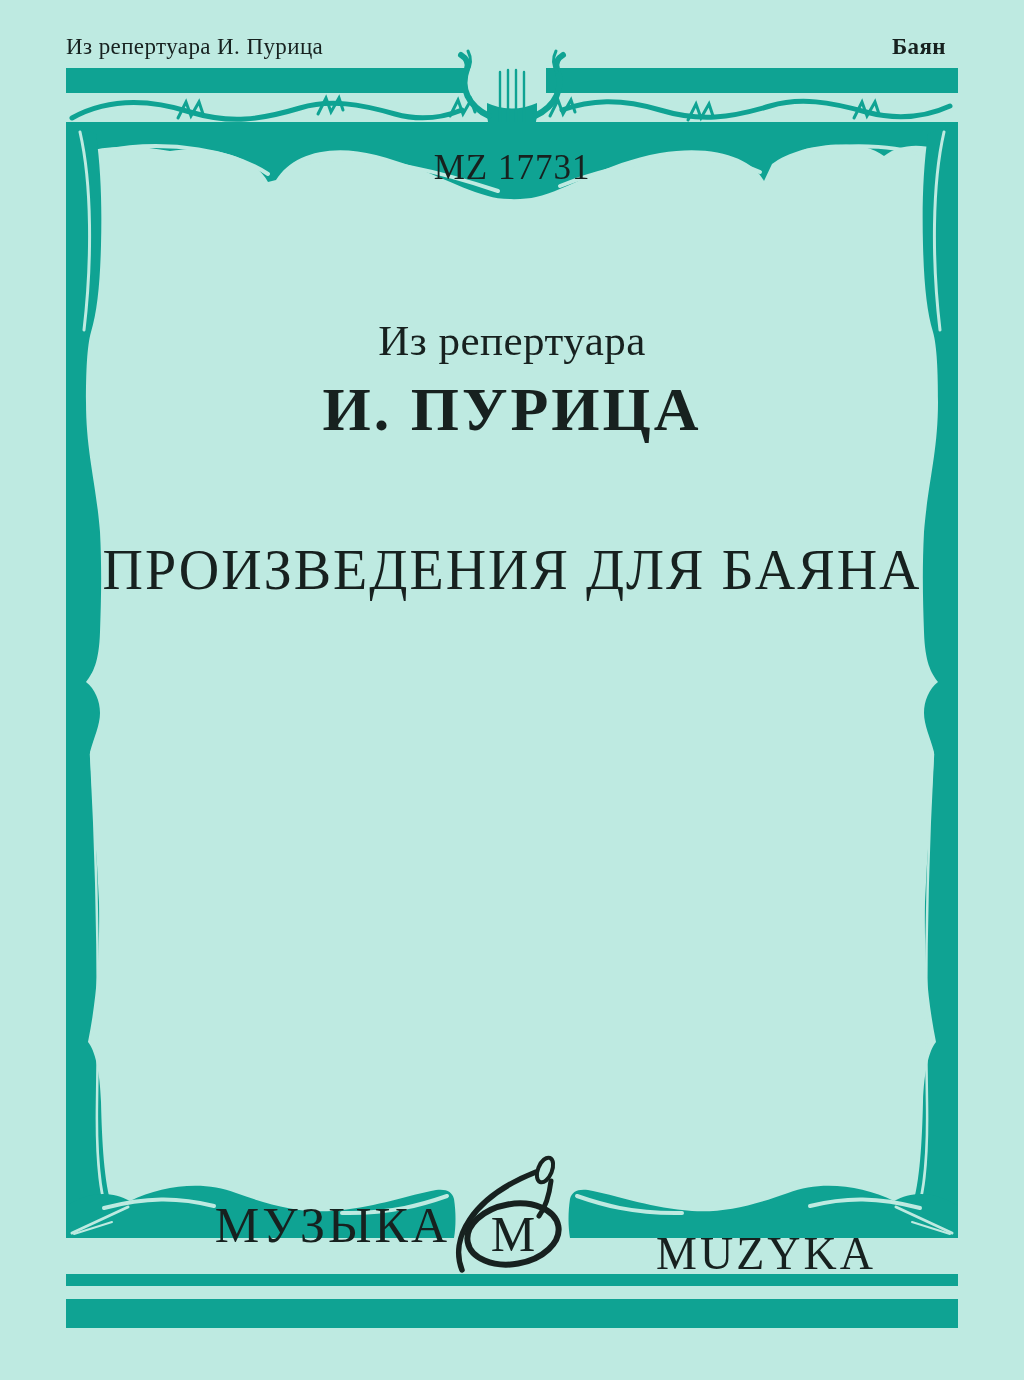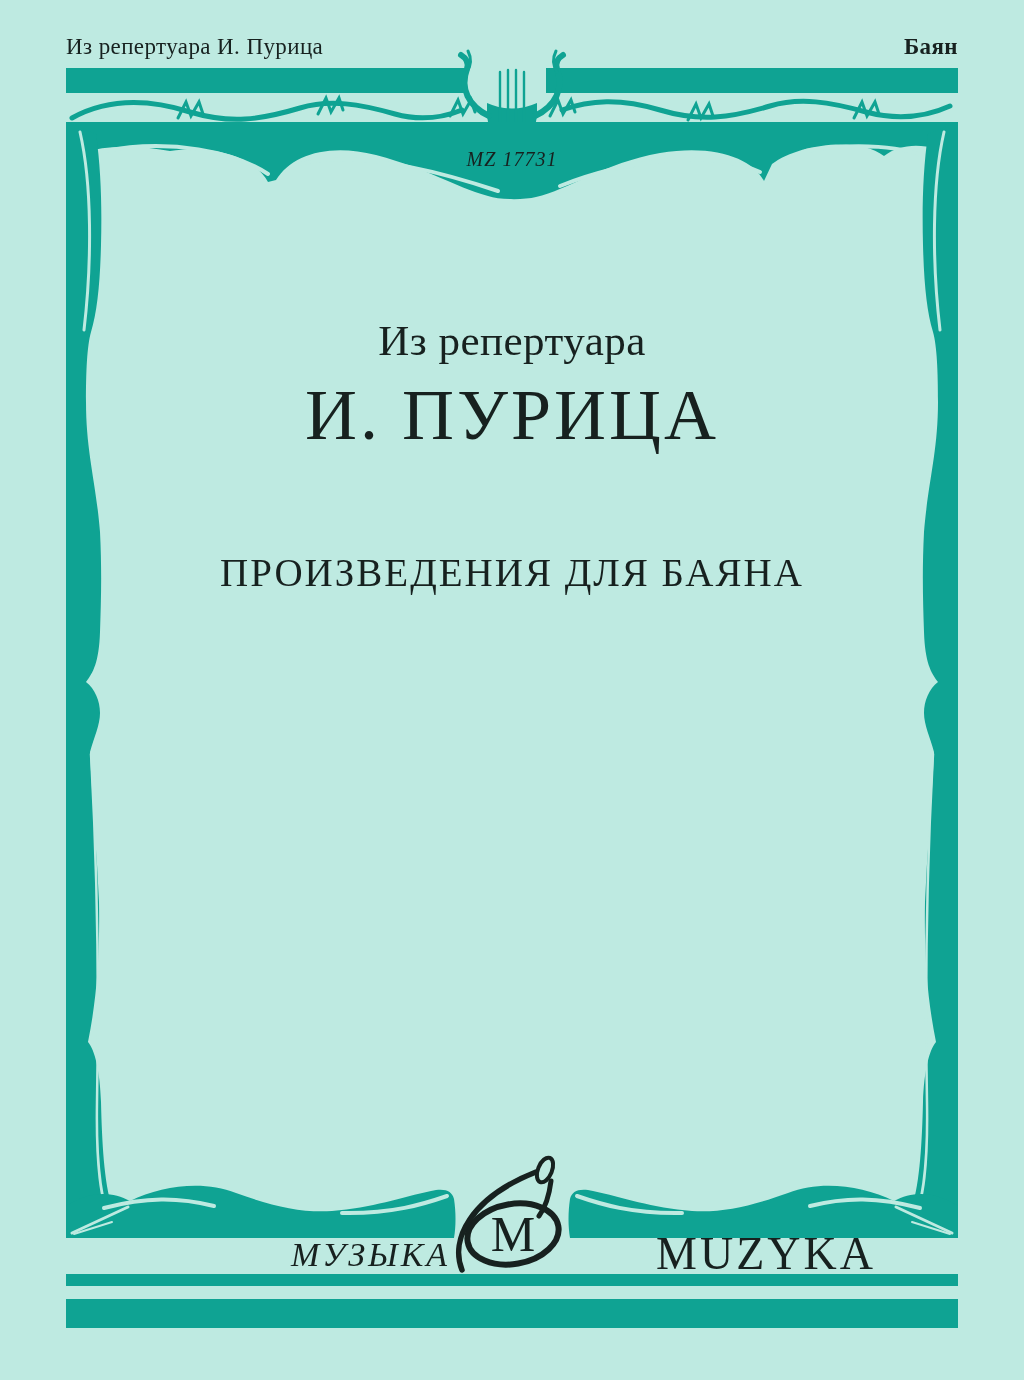--- a/index.html
+++ b/index.html
@@ -19,33 +19,33 @@
   .abs{position:absolute;}
   .decor-svg{position:absolute;left:0;top:0;width:1024px;height:1380px;}
   .t{fill:var(--accent);}
   .tk{fill:none;stroke:var(--accent);stroke-linecap:round;}
   .hl{fill:none;stroke:var(--bg);stroke-linecap:round;}
   .ink-line{fill:none;stroke:var(--ink);stroke-linecap:round;}
   .header-left{
     left:66px;top:34px;font-size:23px;font-weight:normal;letter-spacing:0.4px;
   }
   .header-right{
-    right:66px;top:34px;font-size:23px;font-weight:bold;letter-spacing:0.4px;margin-left:12px;
+    right:78px;top:34px;font-size:23px;font-weight:bold;letter-spacing:0.4px;margin-left:12px;
   }
   .plate-number{
     left:0;top:148px;width:1024px;text-align:center;
-    font-size:20px;letter-spacing:1px;font-style:italic;
+    font-size:35px;letter-spacing:1px;
   }
   .title-block{left:0;width:1024px;text-align:center;}
   .title-line1{top:316px;font-size:43px;letter-spacing:0.5px;}
-  .title-line2{top:374px;font-size:72px;font-weight:normal;letter-spacing:3px;}
-  .subtitle{top:538px;font-size:39px;letter-spacing:2px;margin-top:12px;}
+  .title-line2{top:374px;font-size:62px;font-weight:bold;letter-spacing:3px;}
+  .subtitle{top:538px;font-size:56px;letter-spacing:2px;}
   .pub-cyr{
-    left:66px;top:1236px;width:384px;text-align:right;
-    font-size:34px;letter-spacing:3px;font-style:italic;
+    left:66px;top:1196px;width:384px;text-align:right;
+    font-size:50px;letter-spacing:3px;
   }
   .pub-lat{
     left:574px;top:1227px;width:384px;text-align:center;
     font-size:46px;letter-spacing:3px;
   }
   .logo-m-text{
     font-family:"Liberation Serif","DejaVu Serif",serif;
     font-size:50px;
     fill:var(--ink);
   }

